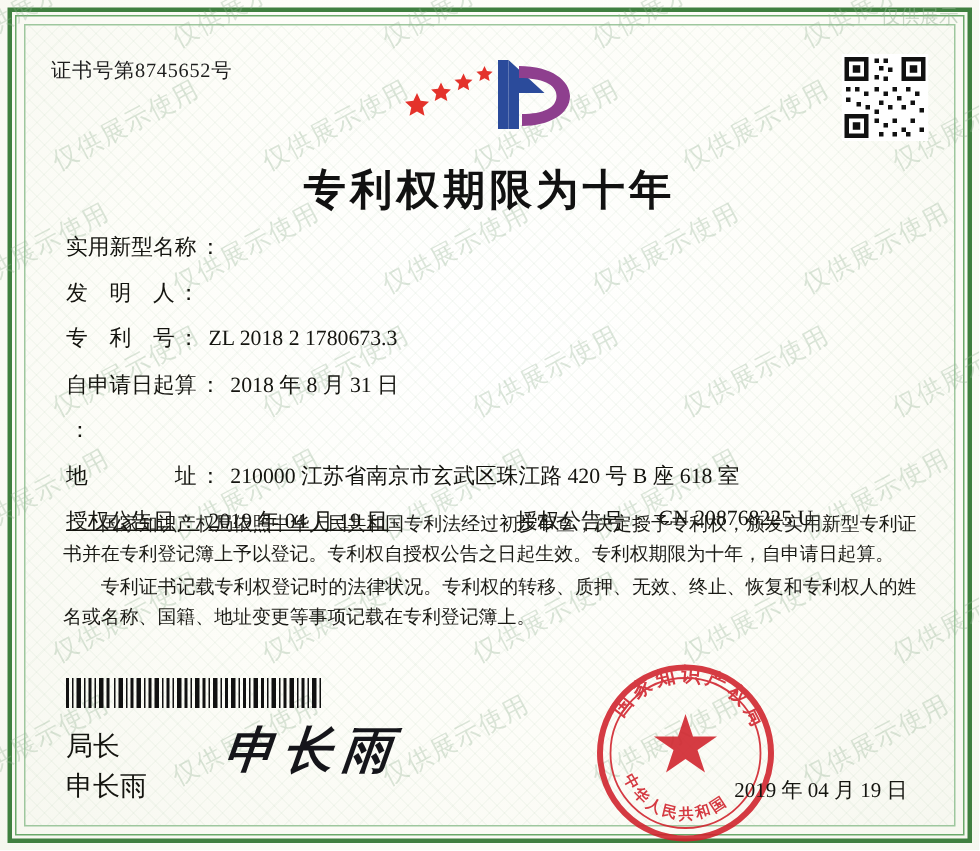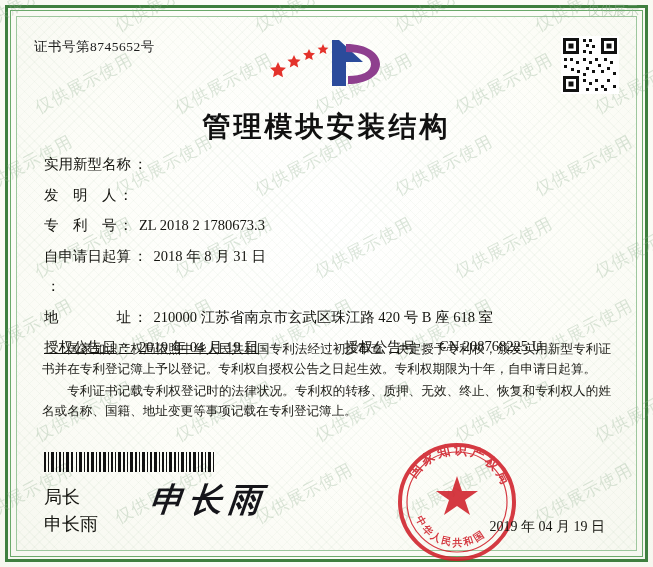--- a/index.html
+++ b/index.html
@@ -341,21 +341,21 @@
           <rect x="40" y="49" width="3" height="3"></rect>
         <rect x="46" y="43" width="3" height="3"></rect>
           <rect x="52" y="49" width="3" height="3"></rect>
         <rect x="25" y="52" width="3" height="3"></rect>
           <rect x="34" y="52" width="3" height="3"></rect>
         <rect x="43" y="52" width="3" height="3"></rect>
       </g>
     </svg>
   </div>
 
-  <div class="title">管理模块安装结构</div>
+  <div class="title">专利权期限为十年</div>
 
   <div class="fields">
 
     <div class="field">
       <span class="f-label">实用新型名称</span>
       <span class="f-colon">：</span>
     </div>
 
     <div class="field">
       <span class="f-label">发　明　人</span>

